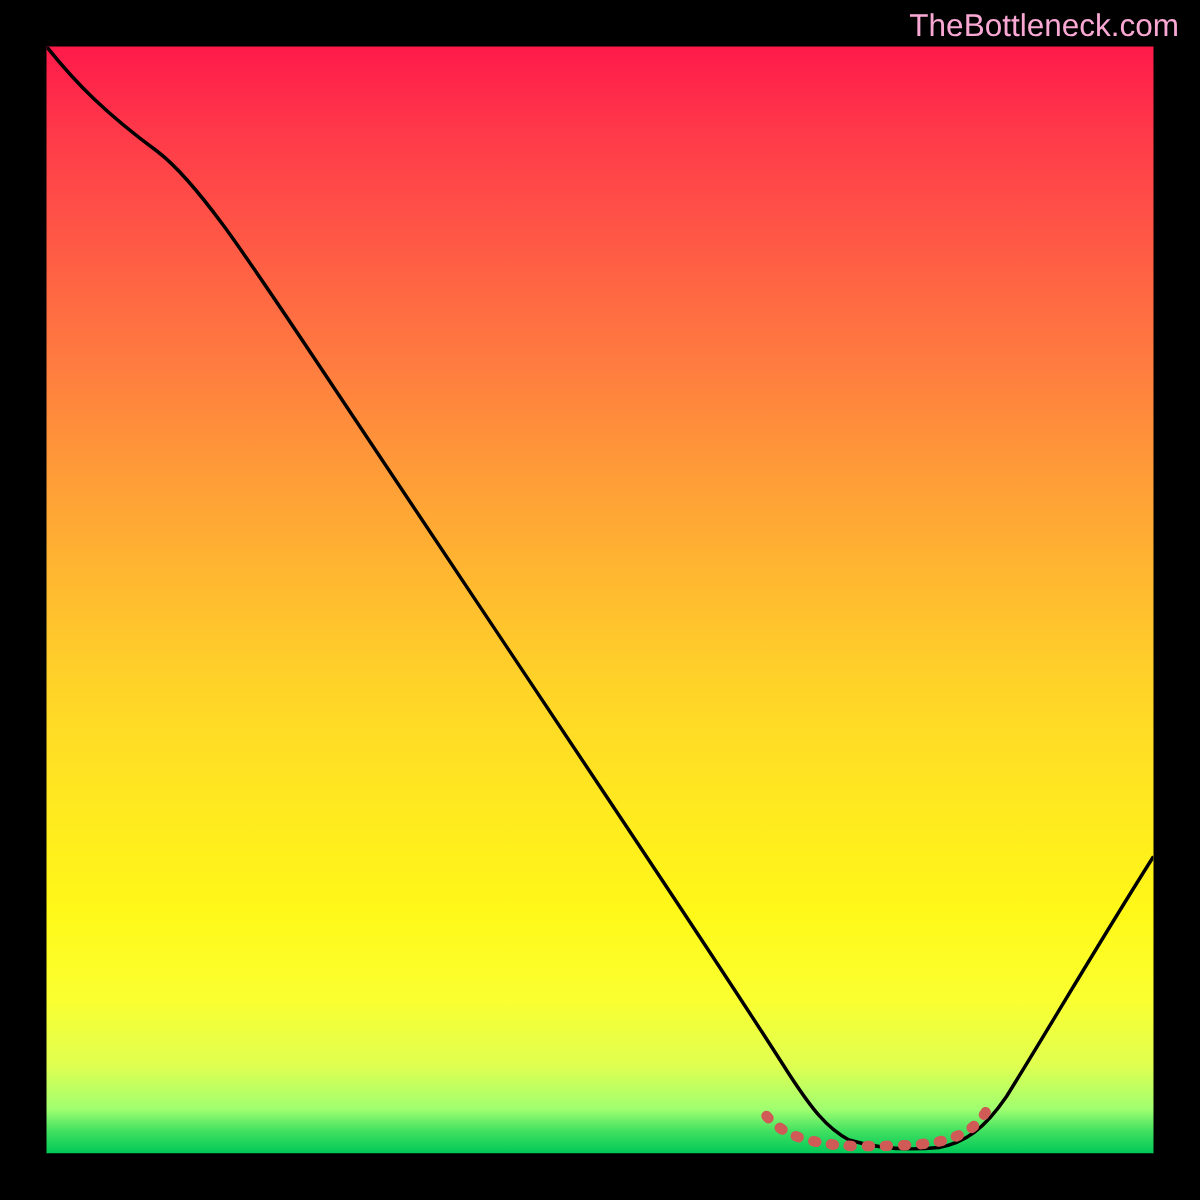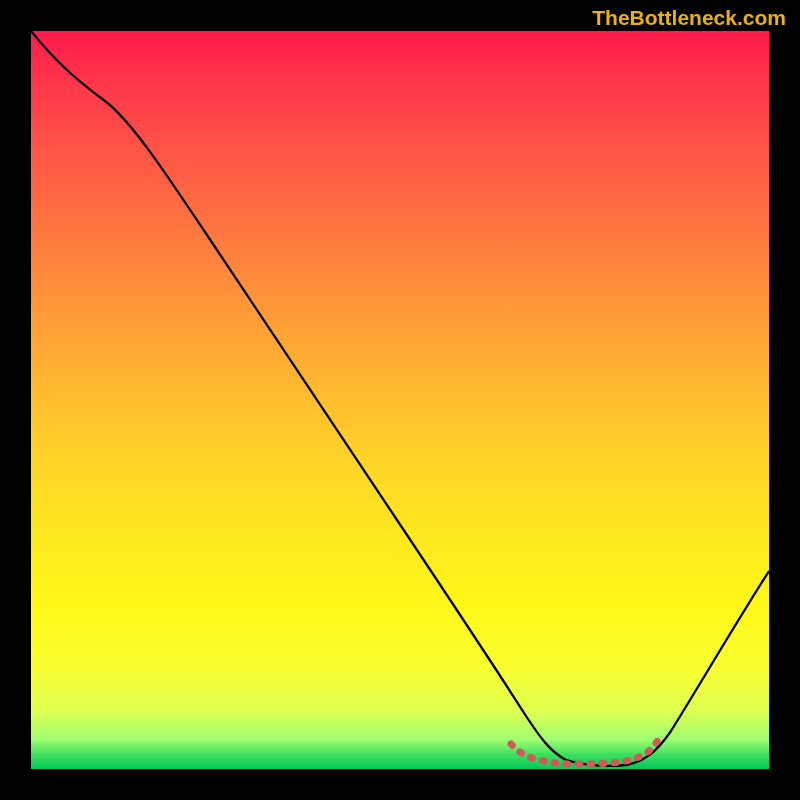--- a/index.html
+++ b/index.html
@@ -7,23 +7,23 @@
     width: 800px;
     height: 800px;
     background: #000;
     position: relative;
     font-family: Arial, sans-serif;
   }
   .watermark {
     position: absolute;
     top: 6px;
     right: 14px;
-    color: #eab308;
+    color: #f9a8d4;
     font-size: 21px;
-    font-weight: bold;
+    font-weight: normal;
     z-index: 10;
   }
   .chart-area {
     position: absolute;
     left: 31px;
     top: 31px;
     width: 738px;
     height: 738px;
     background: linear-gradient(to bottom,
       #ff1a4a 0%,

